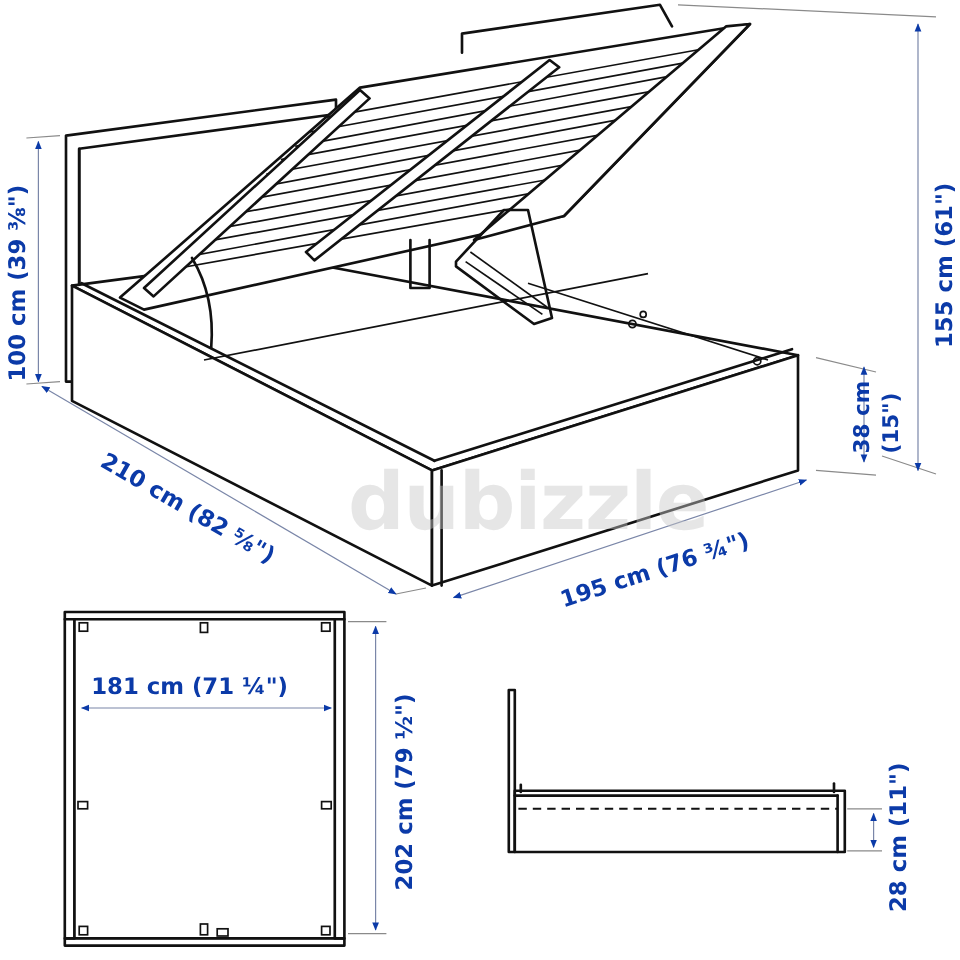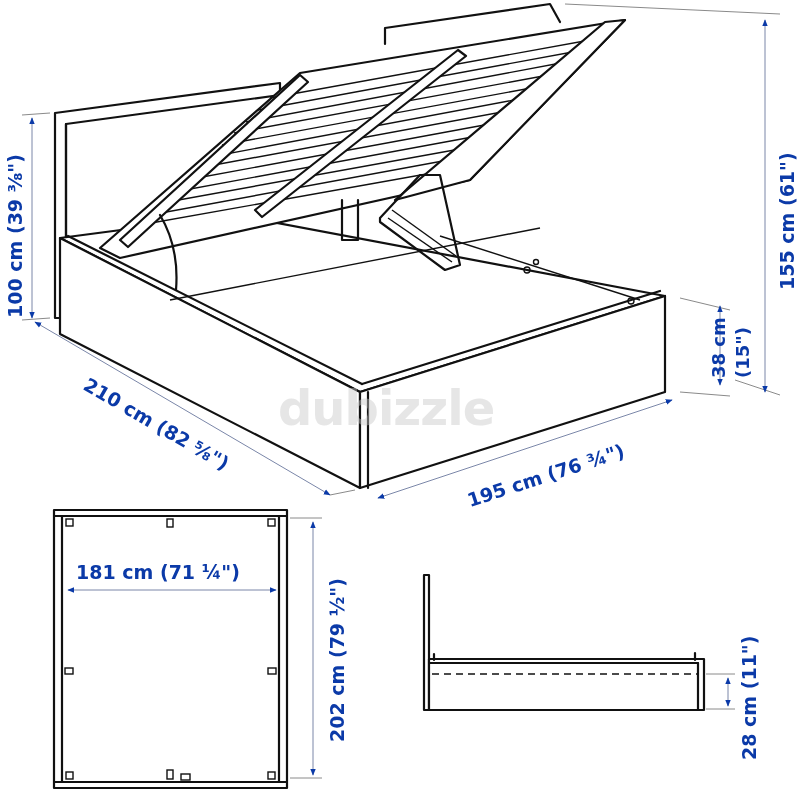--- a/index.html
+++ b/index.html
@@ -4,21 +4,21 @@
 <style>
   html, body { margin: 0; padding: 0; background: #ffffff; }
   #stage { position: relative; width: 800px; height: 800px; overflow: hidden; background: #ffffff; font-family: "DejaVu Sans", sans-serif; }
   svg { position: absolute; left: 0; top: 0; }
   .ln { stroke: #111; stroke-width: 2.2; fill: none; stroke-linejoin: round; stroke-linecap: round; }
   .lnf { stroke: #111; stroke-width: 2.2; fill: #fff; stroke-linejoin: round; }
   .thin { stroke: #111; stroke-width: 1.4; fill: none; }
   .dim { stroke: #7a86a8; stroke-width: 1; fill: none; }
   .ext { stroke: #8a8a8a; stroke-width: 1; fill: none; }
   .lbl { position: absolute; color: #0b3aa8; font-weight: bold; font-size: 19px; white-space: nowrap; transform-origin: 0 0; line-height: 1; }
-  .wm { position: absolute; left: 278px; top: 380px; font-size: 48px; font-weight: bold; color: rgba(200,200,200,0.45); letter-spacing: -1px; }
+  .wm { position: absolute; left: 290px; top: 380px; font-size: 66px; font-weight: bold; color: rgba(200,200,200,0.45); letter-spacing: -1px; }
 </style>
 </head>
 <body>
 
 <div id="stage">
 
   <svg width="800" height="800" viewBox="0 0 800 800">
     <defs>
       <marker id="ah" viewBox="0 0 10 10" refX="9" refY="5" markerWidth="7" markerHeight="7" orient="auto-start-reverse">
         <path d="M0,1 L10,5 L0,9 z" fill="#0b3aa8"></path>

